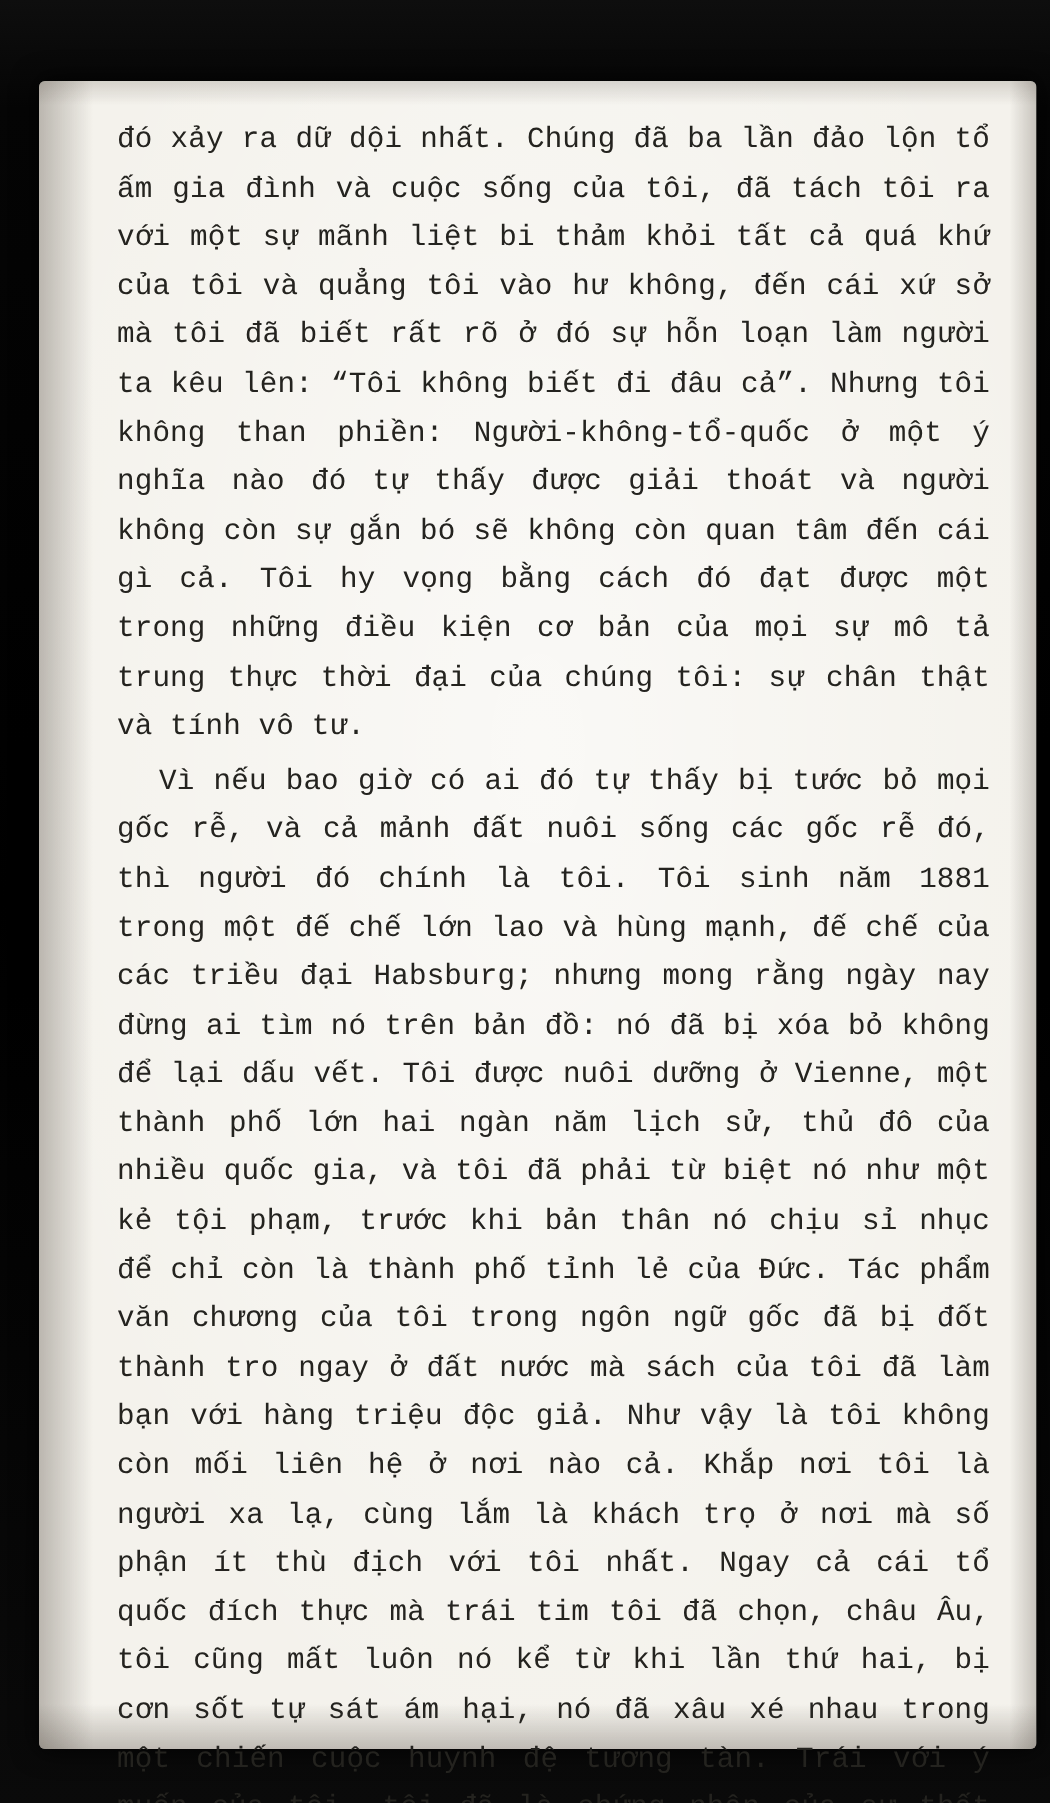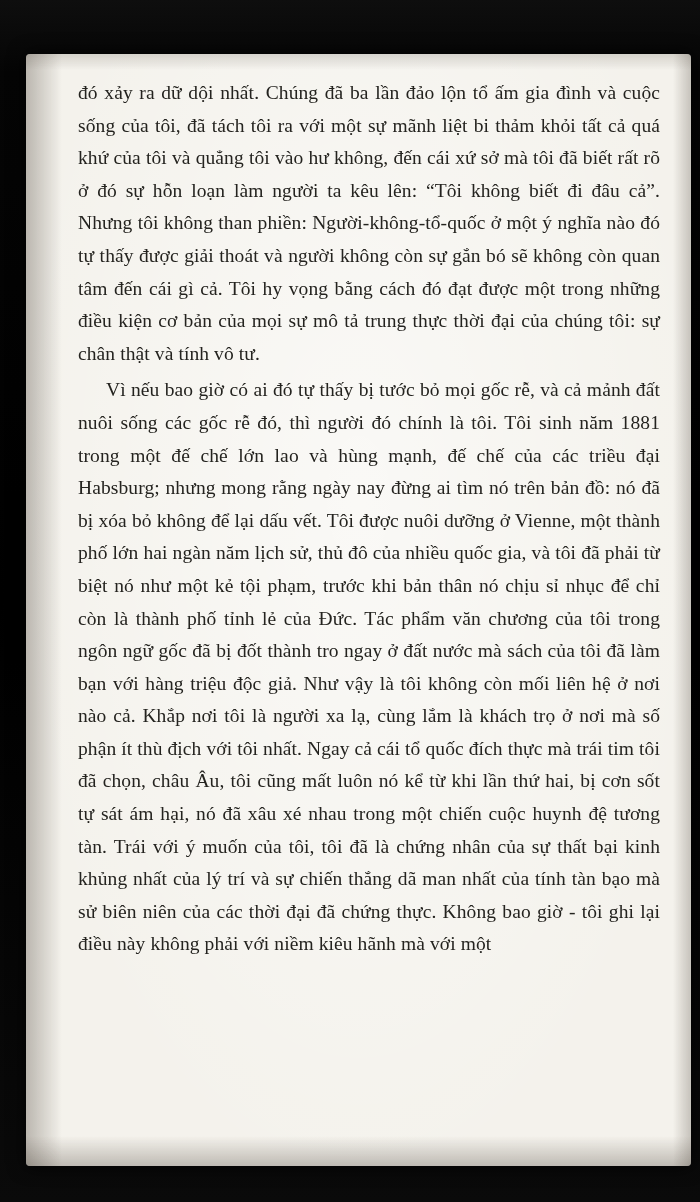--- a/index.html
+++ b/index.html
@@ -19,20 +19,21 @@
     position: absolute;
     left: 26px;
     top: 54px;
     right: 9px;
     bottom: 36px;
     background:
       radial-gradient(ellipse at 50% 40%, rgba(255,255,255,0.55), rgba(255,255,255,0) 75%),
       #f4f2ec;
     border-radius: 4px;
     box-shadow: 0 0 18px rgba(0,0,0,0.9);
+    font-family: Liberation Mono, monospace;
   }
   
   .page::before {
     content: "";
     position: absolute;
     inset: 0;
     pointer-events: none;
     border-radius: 4px;
     background:
       linear-gradient(90deg,  rgba(55,45,35,0.30), rgba(0,0,0,0) 36px),

